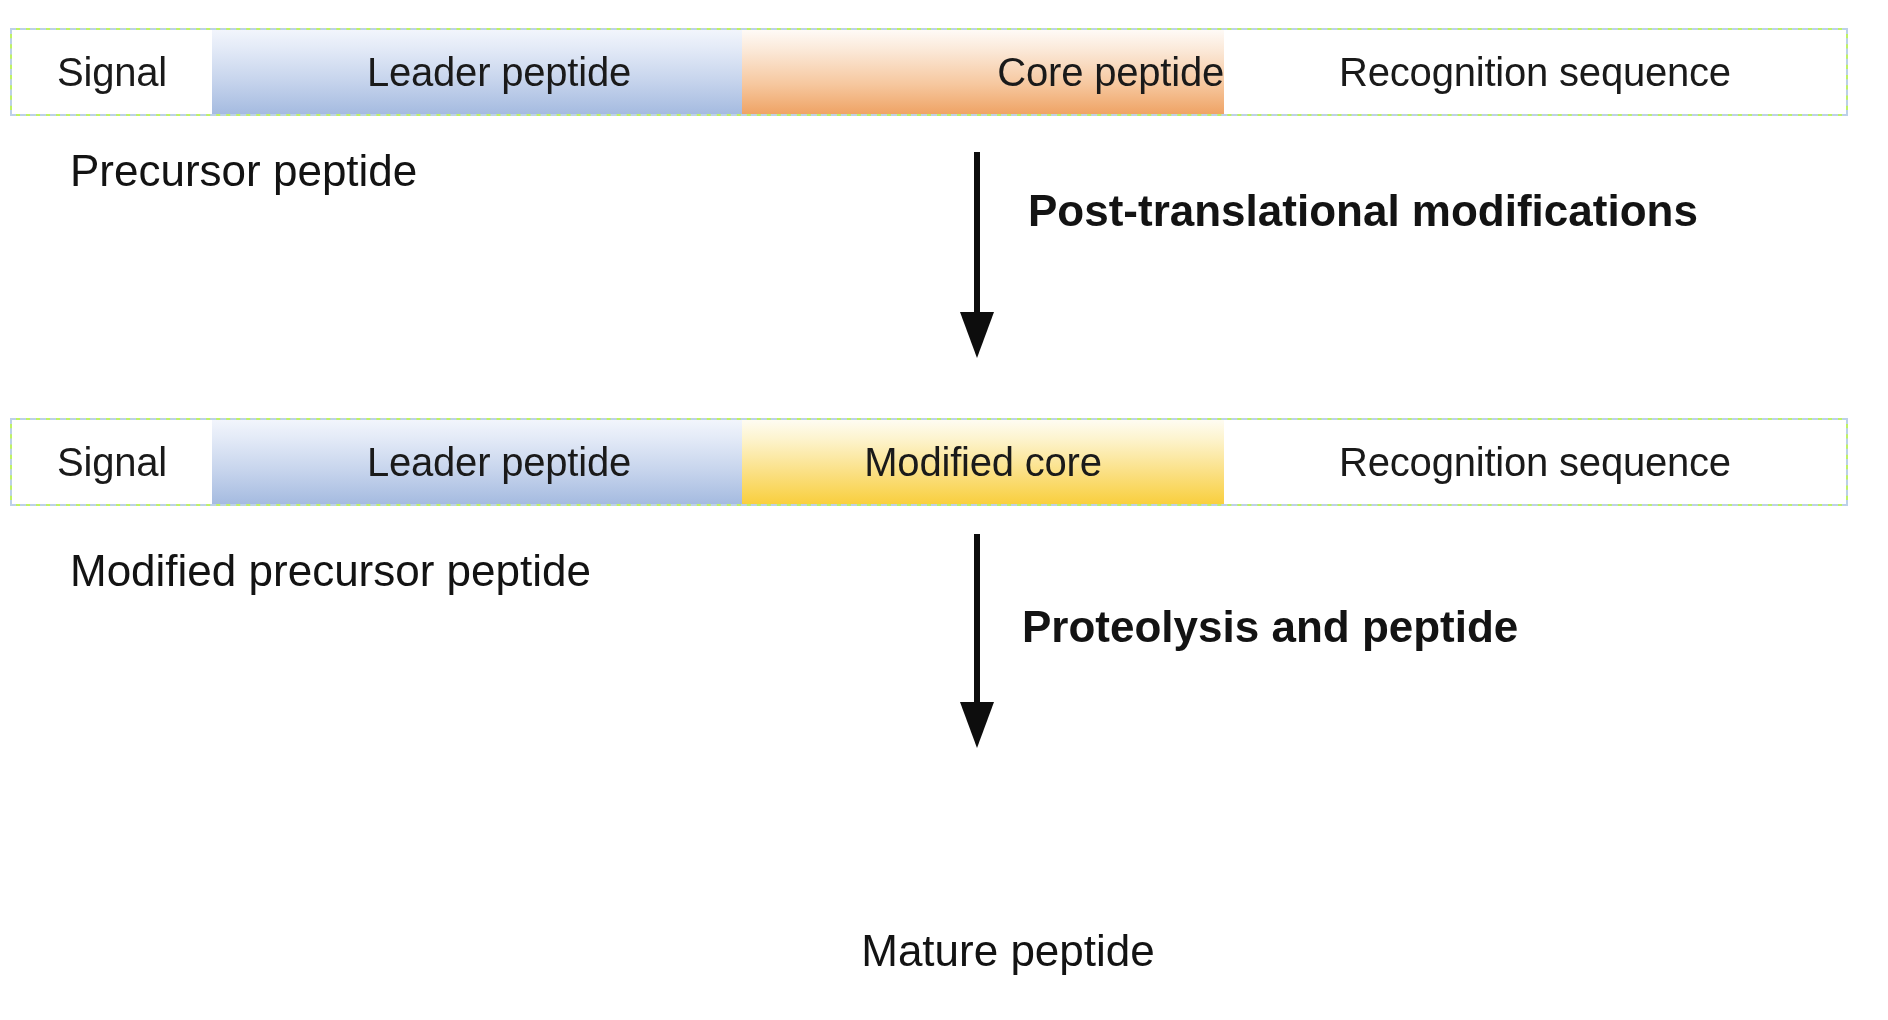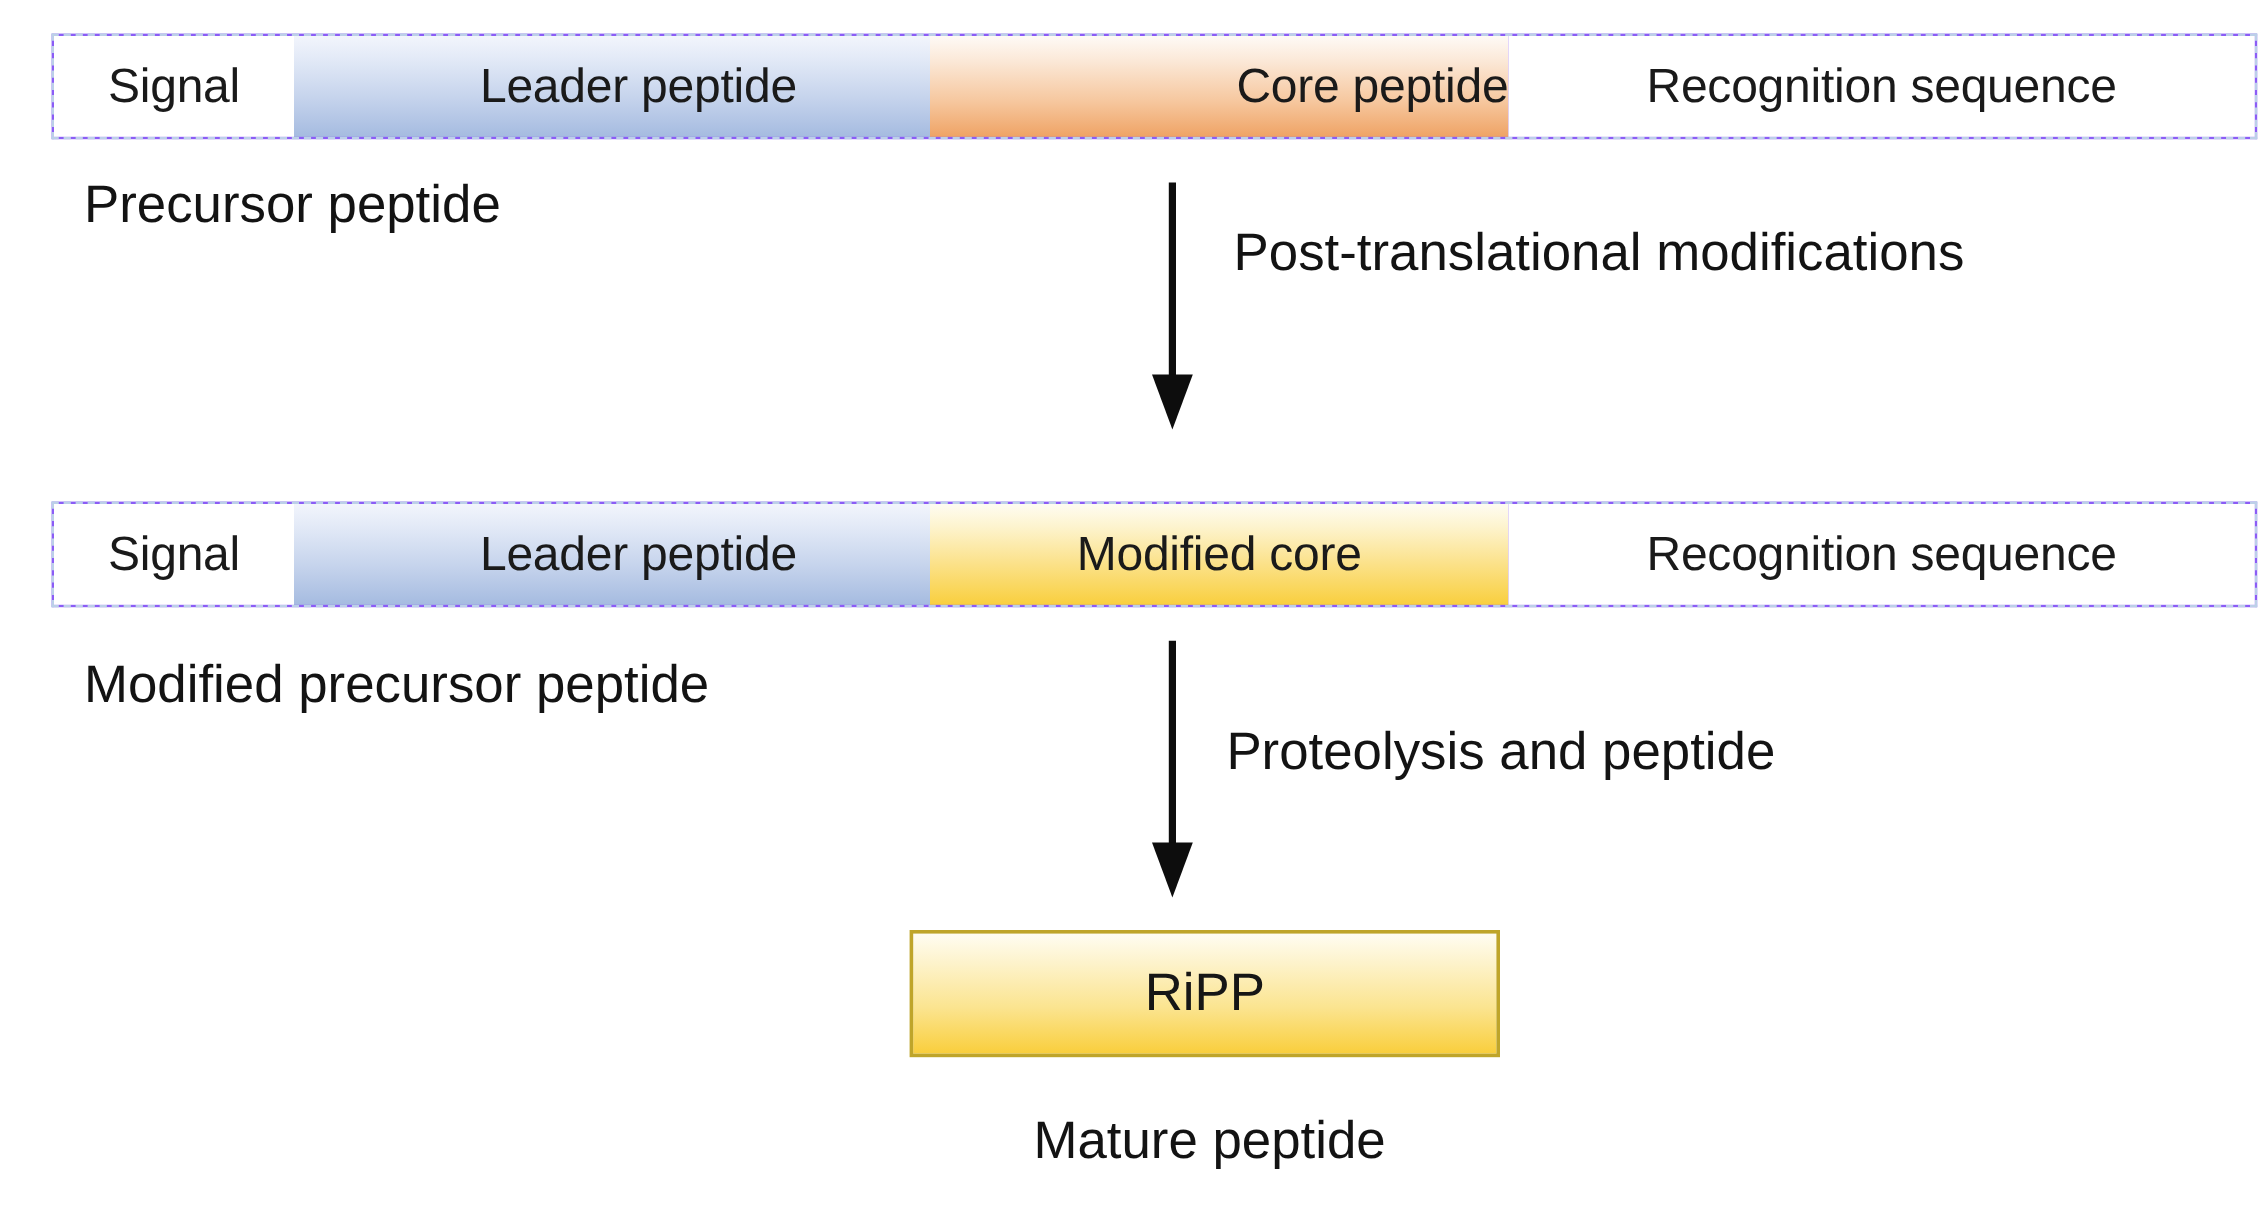--- a/index.html
+++ b/index.html
@@ -16,28 +16,28 @@
     position: relative;
     width: 1888px;
     height: 1020px;
     background: #ffffff;
     overflow: hidden;
   }
 
   
   .peptide-bar {
     position: absolute;
-    left: 43px;
+    left: 10px;
     width: 1838px;
     height: 88px;
     box-sizing: border-box;
     border: 2px dashed #bcd0e8;
     display: flex;
     align-items: stretch;
-    background: #8b5cf6;
+    background: #bef264;
   }
   .bar-1 { top: 28px; }
   .bar-2 { top: 418px; }
 
   .seg {
     position: relative;
     display: flex;
     align-items: center;
     justify-content: center;
     font-size: 40px;
@@ -91,20 +91,21 @@
   .arrow svg { display: block; overflow: visible; }
   .arrow-1 { top: 152px; height: 208px; }
   .arrow-2 { top: 534px; height: 216px; }
 
   .arrow-label {
     position: absolute;
     font-size: 44px;
     line-height: 1.05;
     color: #131313;
     white-space: nowrap;
+    font-weight: bold;
   }
   .lbl-ptm        { left: 1028px; top: 188px; }
   .lbl-proteolysis{ left: 1022px; top: 604px; }
 
   
   .ripp-box {
     position: absolute;
     left: 758px;
     top: 775px;
     width: 492px;
@@ -168,19 +169,16 @@
   <div class="caption cap-modprec">Modified precursor peptide</div>
 
   <div class="arrow arrow-2">
     <svg width="44" height="216" viewBox="0 0 44 216" aria-hidden="true">
       <line x1="19" y1="0" x2="19" y2="180" stroke="#0d0d0d" stroke-width="6"></line>
       <polygon points="19,214 2,168 36,168" fill="#0d0d0d"></polygon>
     </svg>
   </div>
   <div class="arrow-label lbl-proteolysis">Proteolysis and peptide</div>
 
-  <div class="ripp-box">
-    <span>RiPP</span>
-  </div>
 
   <div class="caption cap-mature">Mature peptide</div>
 
 </div>
 
 </body></html>

